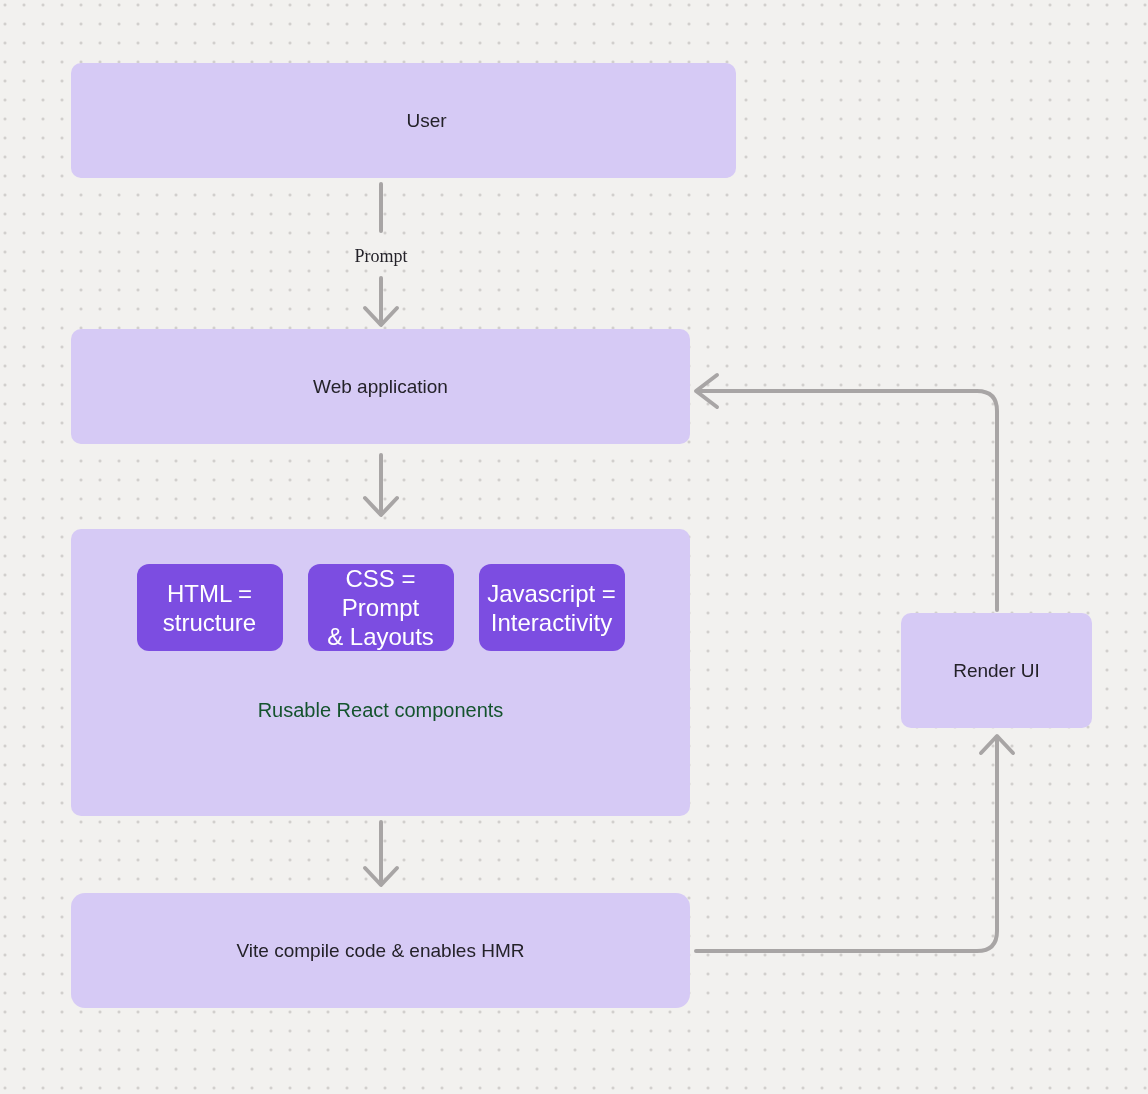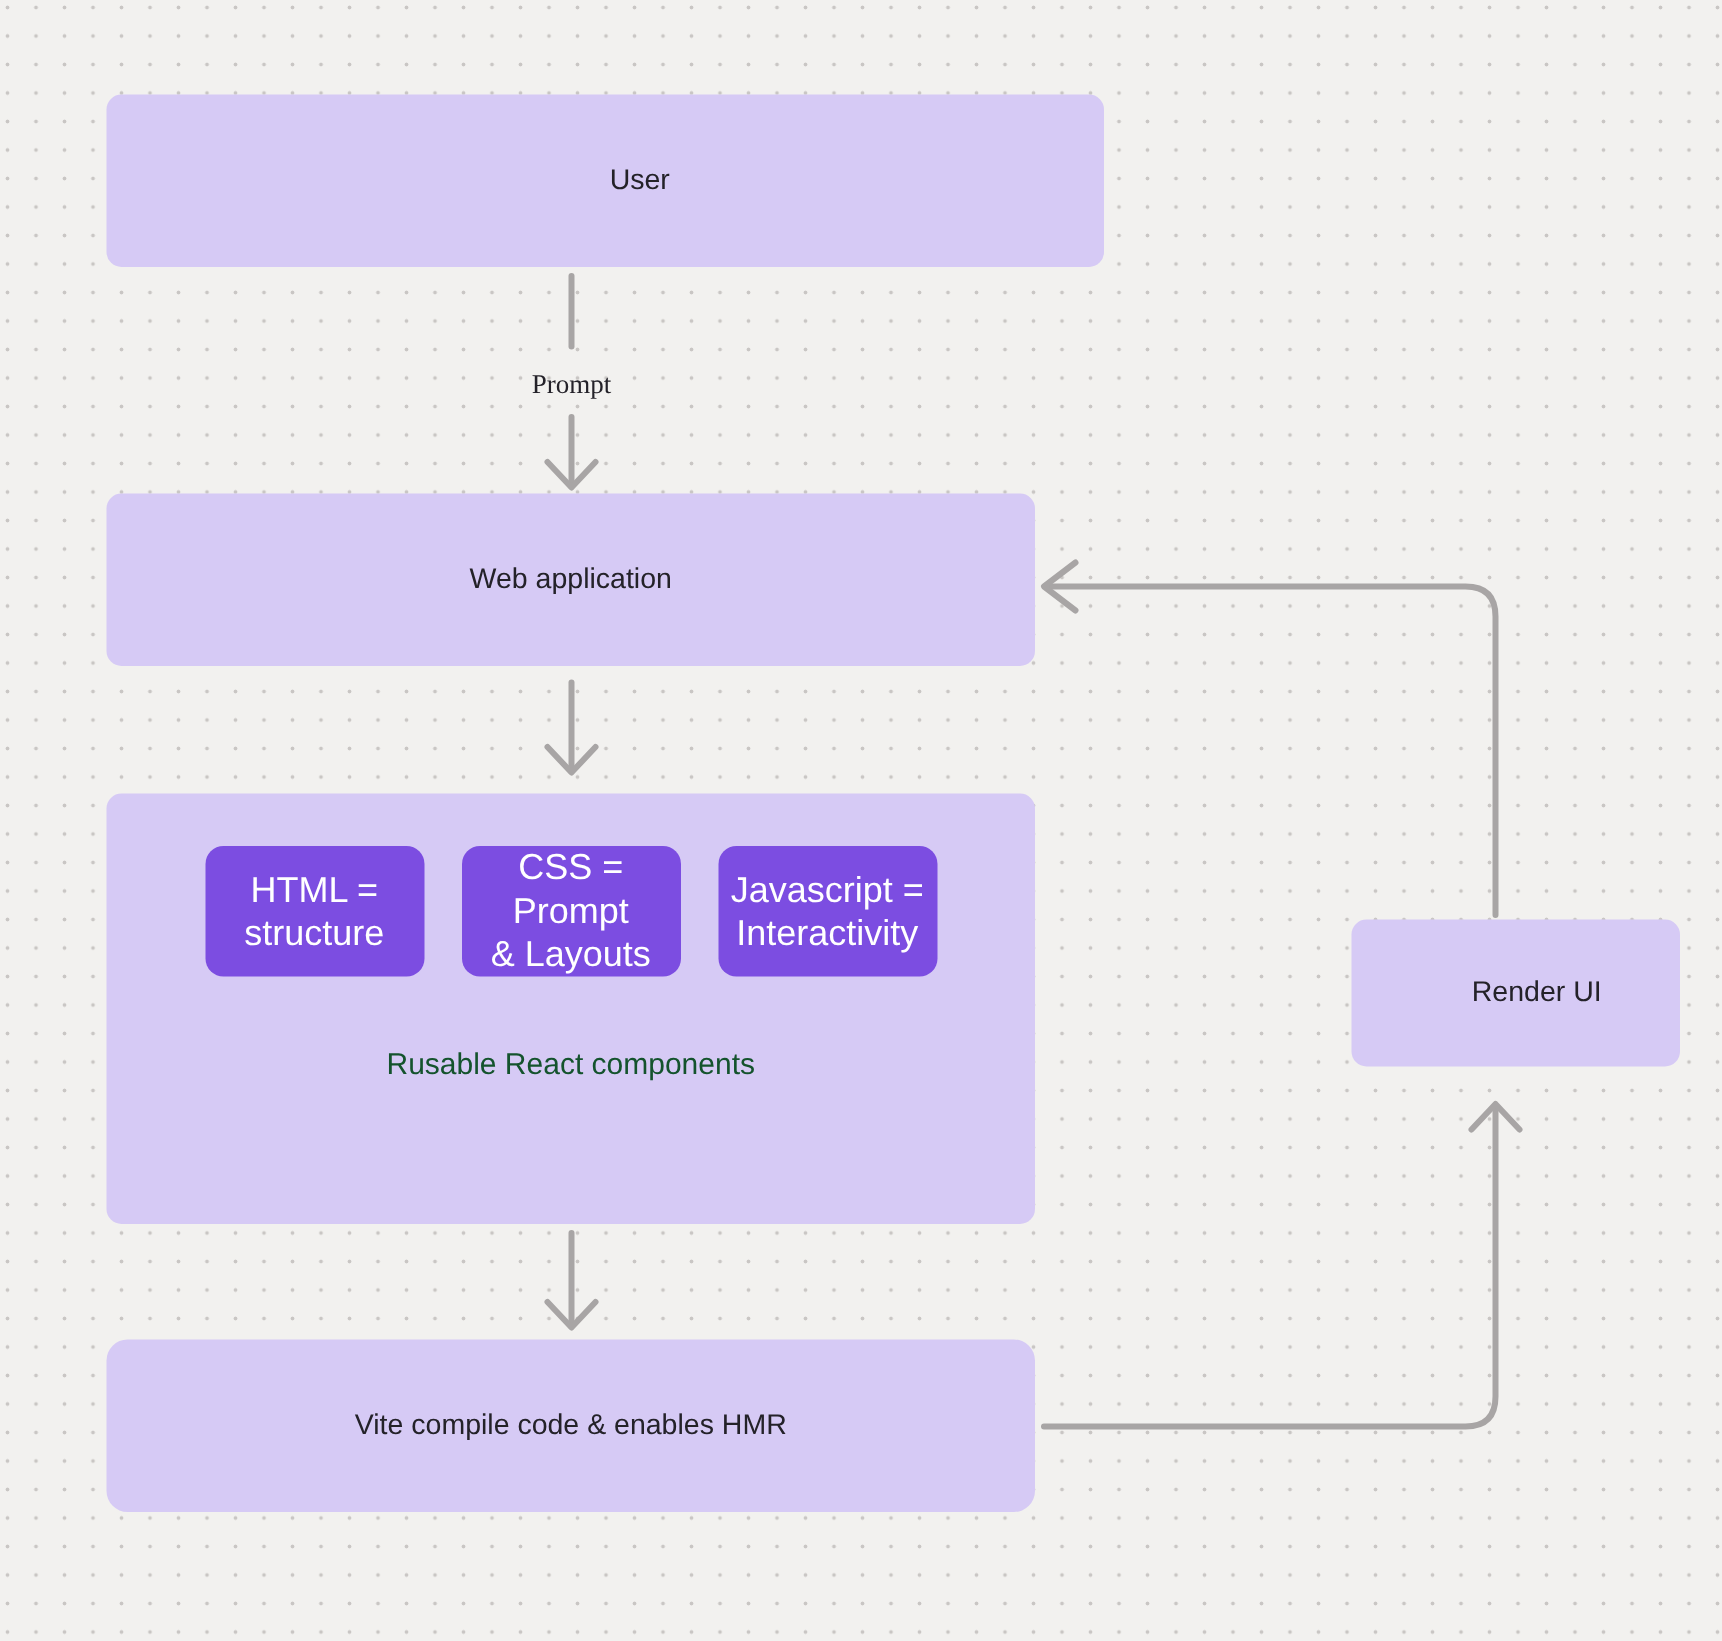--- a/index.html
+++ b/index.html
@@ -22,21 +22,21 @@
     align-items: center;
     justify-content: center;
     color: #242229;
     font-size: 19px;
   }
   .node-user      { left: 71px; top: 63px;  width: 619px; height: 115px; padding-left: 46px; }
   .node-webapp    { left: 71px; top: 329px; width: 619px; height: 115px; text-align: right; }
   .node-container { left: 71px; top: 529px; width: 619px; height: 287px;
                     flex-direction: column; justify-content: flex-start; }
   .node-vite      { left: 71px; top: 893px; width: 619px; height: 115px; border-radius: 14px; }
-  .node-render    { left: 901px; top: 613px; width: 191px; height: 98px; padding-left: 28px; }
+  .node-render    { left: 901px; top: 613px; width: 191px; height: 115px; }
 
   .chips-row {
     display: flex;
     gap: 25px;
     margin-top: 35px;
     justify-content: center;
   }
   .chip {
     width: 146px;
     height: 87px;

